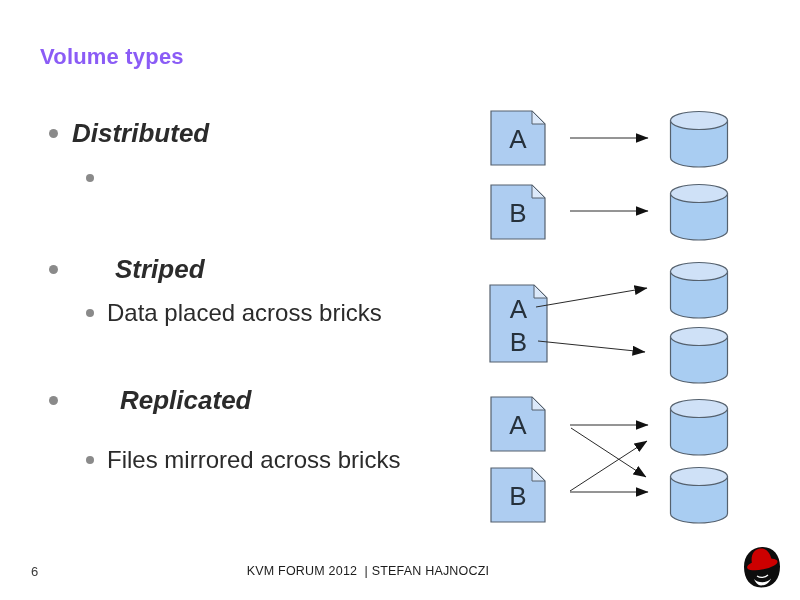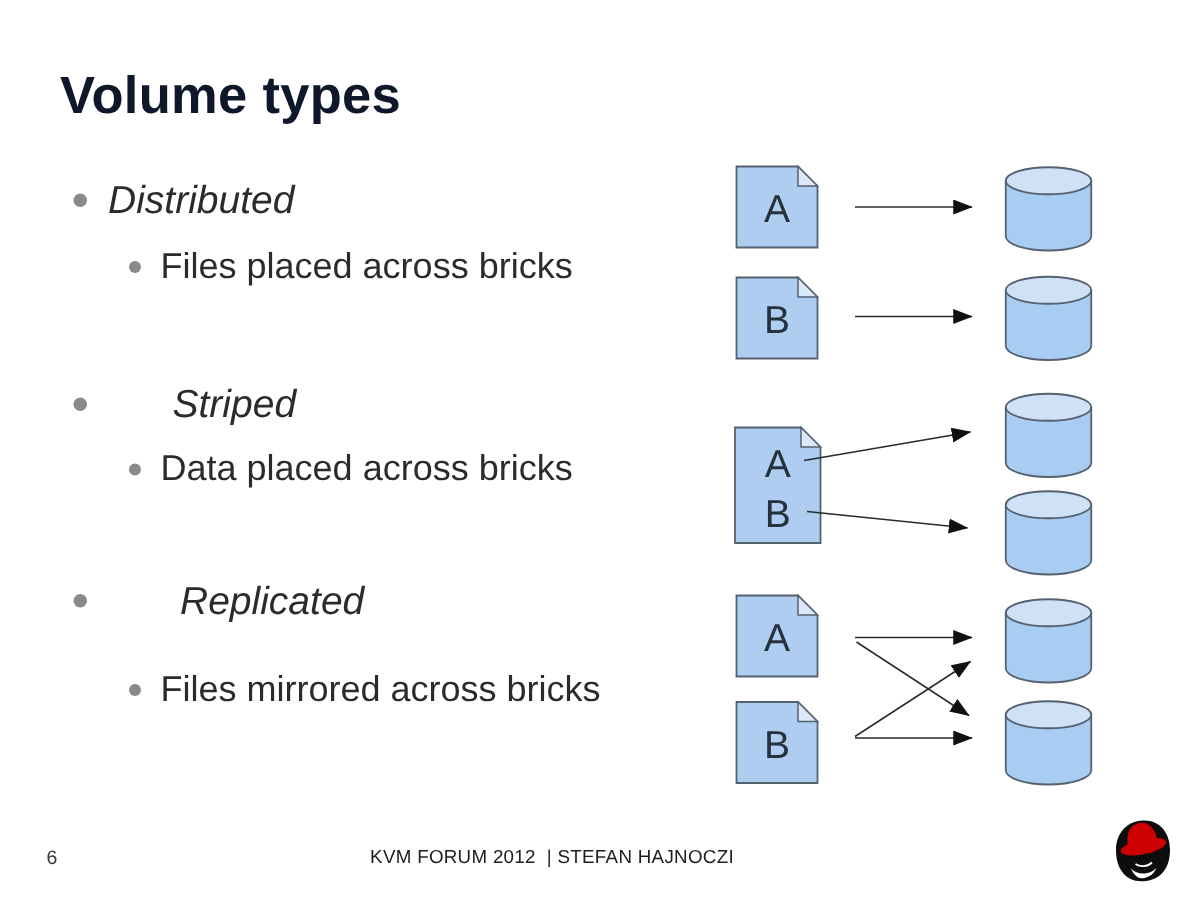--- a/index.html
+++ b/index.html
@@ -2,24 +2,24 @@
 <html style="--file-fill: #aecdf1; --file-fold: #dce9fa; --cylinder-body: #a9cdf2; --cylinder-top: #cfe1f7; --shape-outline: #55616e; --arrow: #2a2a2a; --bullet-gray: #8a8a8a; --text-dark: #2b2b2b; --logo-red: #cc0000; --logo-black: #0d0d0d;"><head>
 <meta charset="utf-8">
 <style>
   html,body{margin:0;padding:0;background:#fff;}
   .slide{
     position:relative;width:800px;height:600px;background:#ffffff;
     font-family:"Liberation Sans",sans-serif;overflow:hidden;
   }
   .title{
     position:absolute;left:40px;top:44px;margin:0;
-    font-size:35px;font-weight:bold;color:#0f172a;letter-spacing:0.2px;
+    font-size:22px;font-weight:bold;color:#8b5cf6;letter-spacing:0.2px;
   }
   .brow{position:absolute;display:flex;align-items:center;height:32px;}
-  .brow.l1{left:49px;}
+  .brow.l1{left:49px;font-weight:bold;}
   .brow.l2{left:86px;}
   .dot{border-radius:50%;background:var(--bullet-gray,#8a8a8a);flex:0 0 auto;}
   .l1 .dot{width:9px;height:9px;margin-right:14px;}
   .l2 .dot{width:8px;height:8px;margin-right:13px;}
   .l1 .btxt{font-size:26px;font-style:italic;color:var(--text-dark,#2b2b2b);white-space:nowrap;}
   .l2 .btxt{font-size:24px;color:var(--text-dark,#2b2b2b);white-space:nowrap;}
 
   .file{position:absolute;}
   .file svg{display:block;}
   .file-main{fill:var(--file-fill,#aecdf1);stroke:var(--shape-outline,#55616e);stroke-width:1.2;}
@@ -57,21 +57,20 @@
 <div class="slide">
 
   <h1 class="title">Volume types</h1>
 
   <div class="brow l1" style="top:117px;">
     <span class="dot"></span>
     <span class="btxt">Distributed</span>
   </div>
   <div class="brow l2" style="top:162px;">
     <span class="dot"></span>
-    <span class="btxt">Files placed across bricks</span>
   </div>
 
   <div class="brow l1" style="top:253px;gap:43px;">
     <span class="dot"></span>
     <span class="btxt">Striped</span>
   </div>
   <div class="brow l2" style="top:297px;">
     <span class="dot"></span>
     <span class="btxt">Data placed across bricks</span>
   </div>

